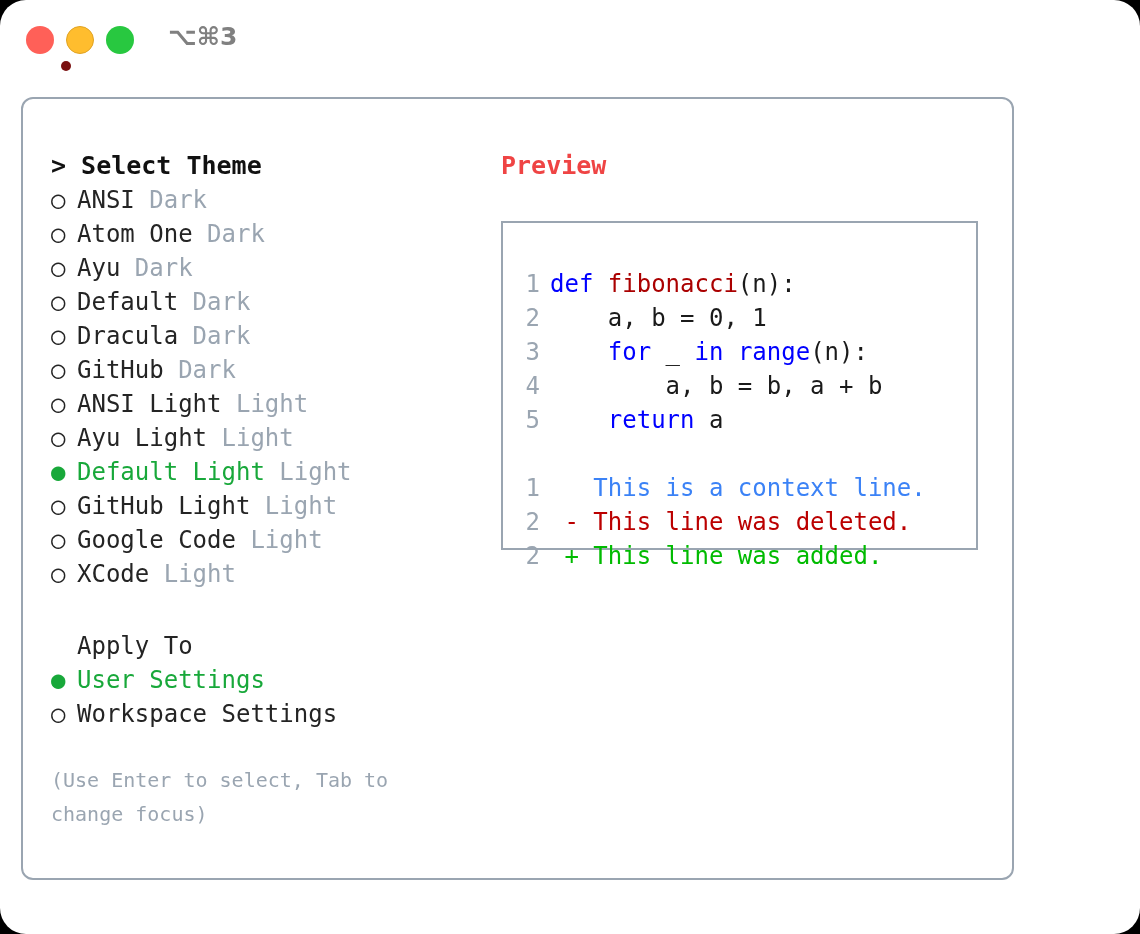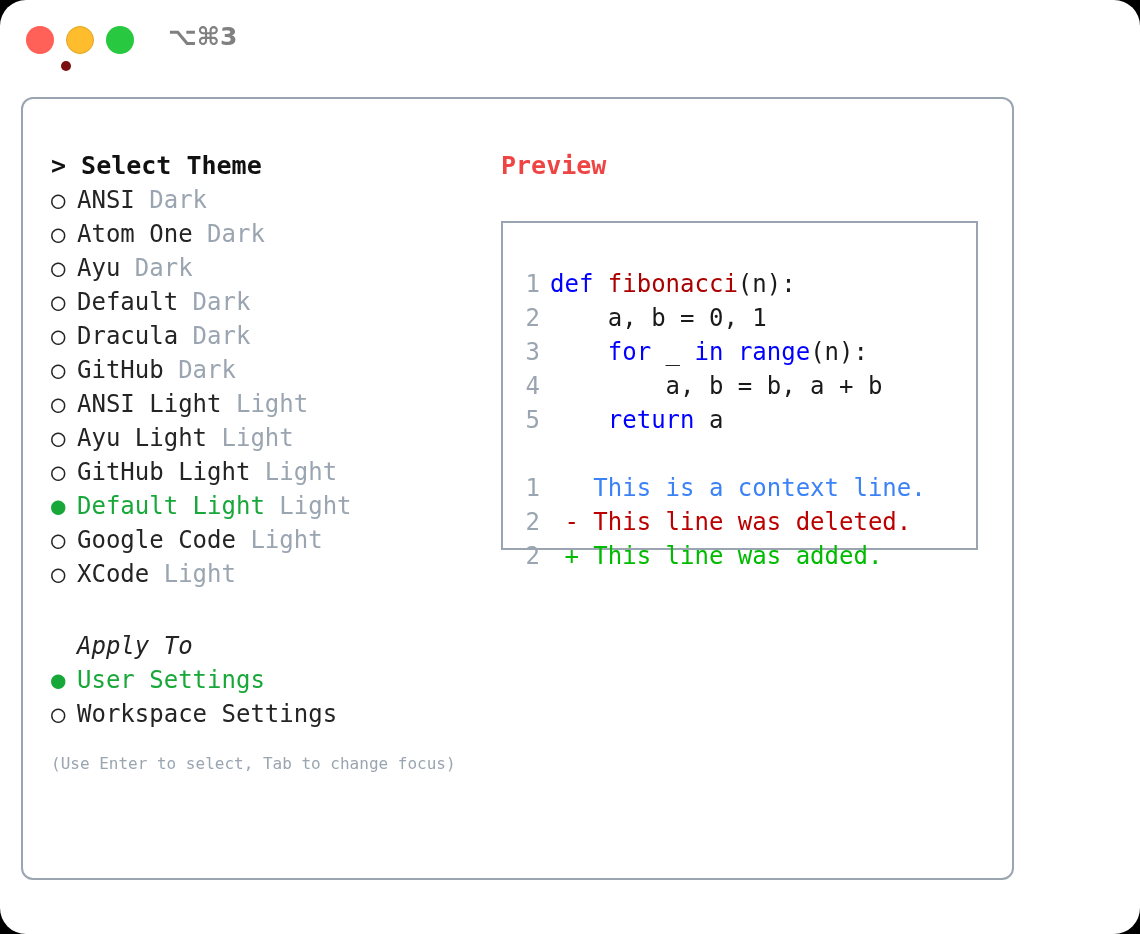--- a/index.html
+++ b/index.html
@@ -95,26 +95,26 @@
   .hdr {
     font-weight: bold;
     color: #111111;
     font-size: 25px;
   }
   .badge { color: #9aa5b1; }
   .sel   { color: #18a83a; }
   .sel .badge { color: #9aa5b1; }
 
   #apply-block { margin-top: 38px; }
-  .noindent-label { padding-left: 26px; font-style: italic; }
+  .noindent-label { padding-left: 26px; }
 
   #hint {
-    margin-top: 20px;
-    font-size: 16px;
-    line-height: 25px;
+    margin-top: 32px;
+    font-size: 20px;
+    line-height: 34px;
     color: #9aa5b1;
     width: 410px;
   }
 
   
   #right-col {
     position: absolute;
     left: 478px;
     top: 50px;
     width: 500px;
@@ -182,22 +182,22 @@
       <div class="row hdr">&gt; Select Theme</div>
       <div id="theme-list">
           <div class="row"><span class="marker">○</span><span>ANSI</span><span class="badge"> Dark</span></div>
           <div class="row"><span class="marker">○</span><span>Atom One</span><span class="badge"> Dark</span></div>
           <div class="row"><span class="marker">○</span><span>Ayu</span><span class="badge"> Dark</span></div>
           <div class="row"><span class="marker">○</span><span>Default</span><span class="badge"> Dark</span></div>
           <div class="row"><span class="marker">○</span><span>Dracula</span><span class="badge"> Dark</span></div>
           <div class="row"><span class="marker">○</span><span>GitHub</span><span class="badge"> Dark</span></div>
           <div class="row"><span class="marker">○</span><span>ANSI Light</span><span class="badge"> Light</span></div>
           <div class="row"><span class="marker">○</span><span>Ayu Light</span><span class="badge"> Light</span></div>
+          <div class="row sel"><span class="marker">●</span><span>Default Light</span><span class="badge"> Light</span></div>
           <div class="row"><span class="marker">○</span><span>GitHub Light</span><span class="badge"> Light</span></div>
-          <div class="row sel"><span class="marker">●</span><span>Default Light</span><span class="badge"> Light</span></div>
           <div class="row"><span class="marker">○</span><span>Google Code</span><span class="badge"> Light</span></div>
           <div class="row"><span class="marker">○</span><span>XCode</span><span class="badge"> Light</span></div>
         </div>
 
       <div id="apply-block">
         <div class="row noindent-label">Apply To</div>
         <div id="apply-list">
             <div class="row sel"><span class="marker">●</span><span>User Settings</span></div>
             <div class="row"><span class="marker">○</span><span>Workspace Settings</span></div>
           </div>

